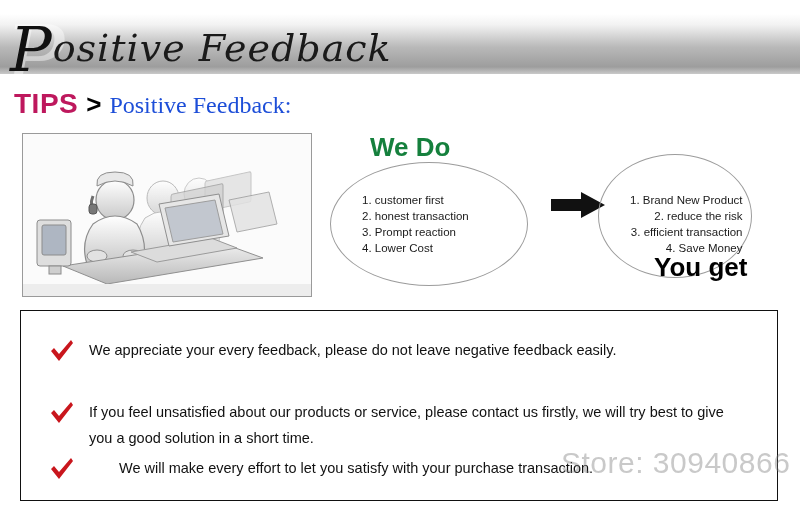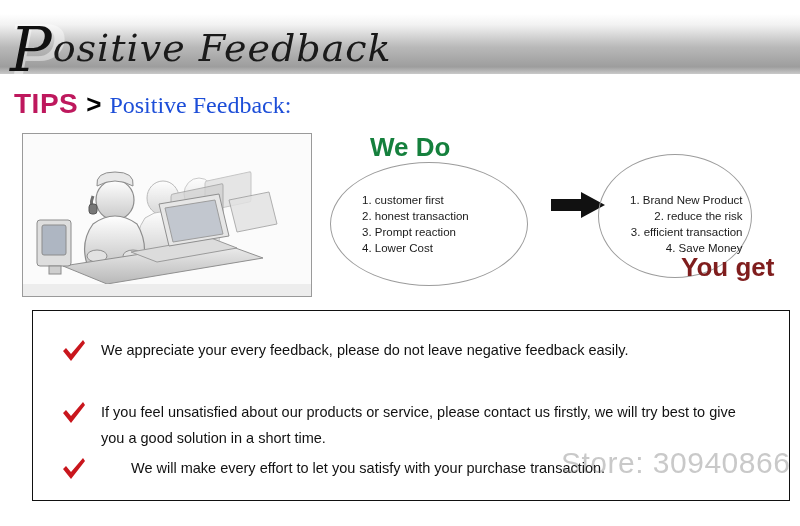--- a/index.html
+++ b/index.html
@@ -143,32 +143,32 @@
     height: 150px;
   }
   .circle-right {
     left: 0;
     top: 14px;
     width: 152px;
     height: 122px;
   }
   .youget-title {
     position: absolute;
-    left: 83px;
+    left: 56px;
     top: 112px;
     font-size: 26px;
     font-weight: bold;
-    color: #7f1d1d;
+    color: #000000;
     white-space: nowrap;
   }
 
   
   .notebox {
     position: absolute;
-    left: 32px;
+    left: 20px;
     top: 310px;
     width: 758px;
     height: 191px;
     border: 1.5px solid #111;
     box-sizing: border-box;
     text-decoration: underline;
   }
   .note-item {
     position: absolute;
     display: flex;

